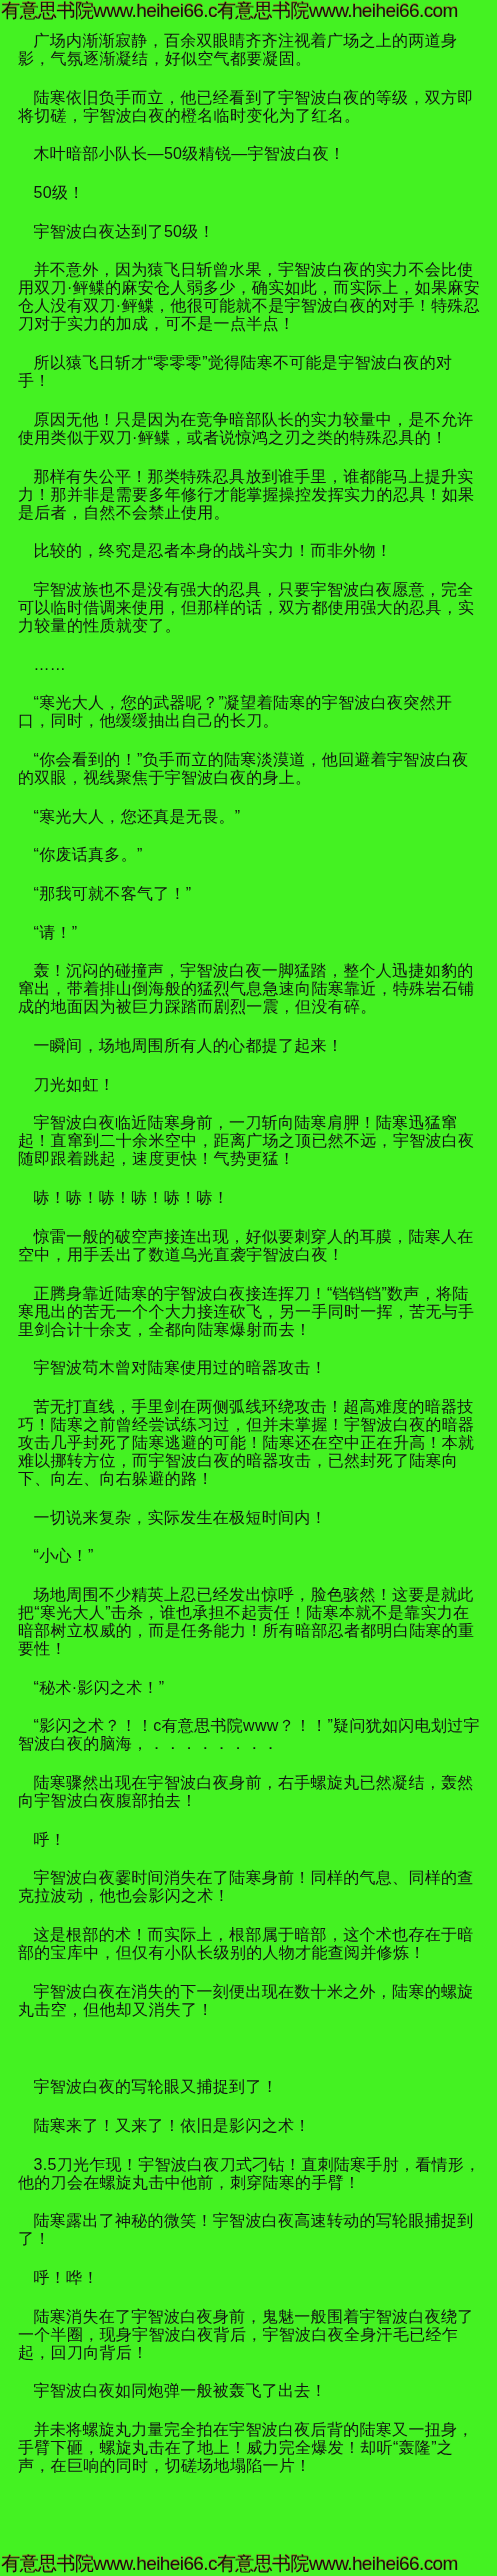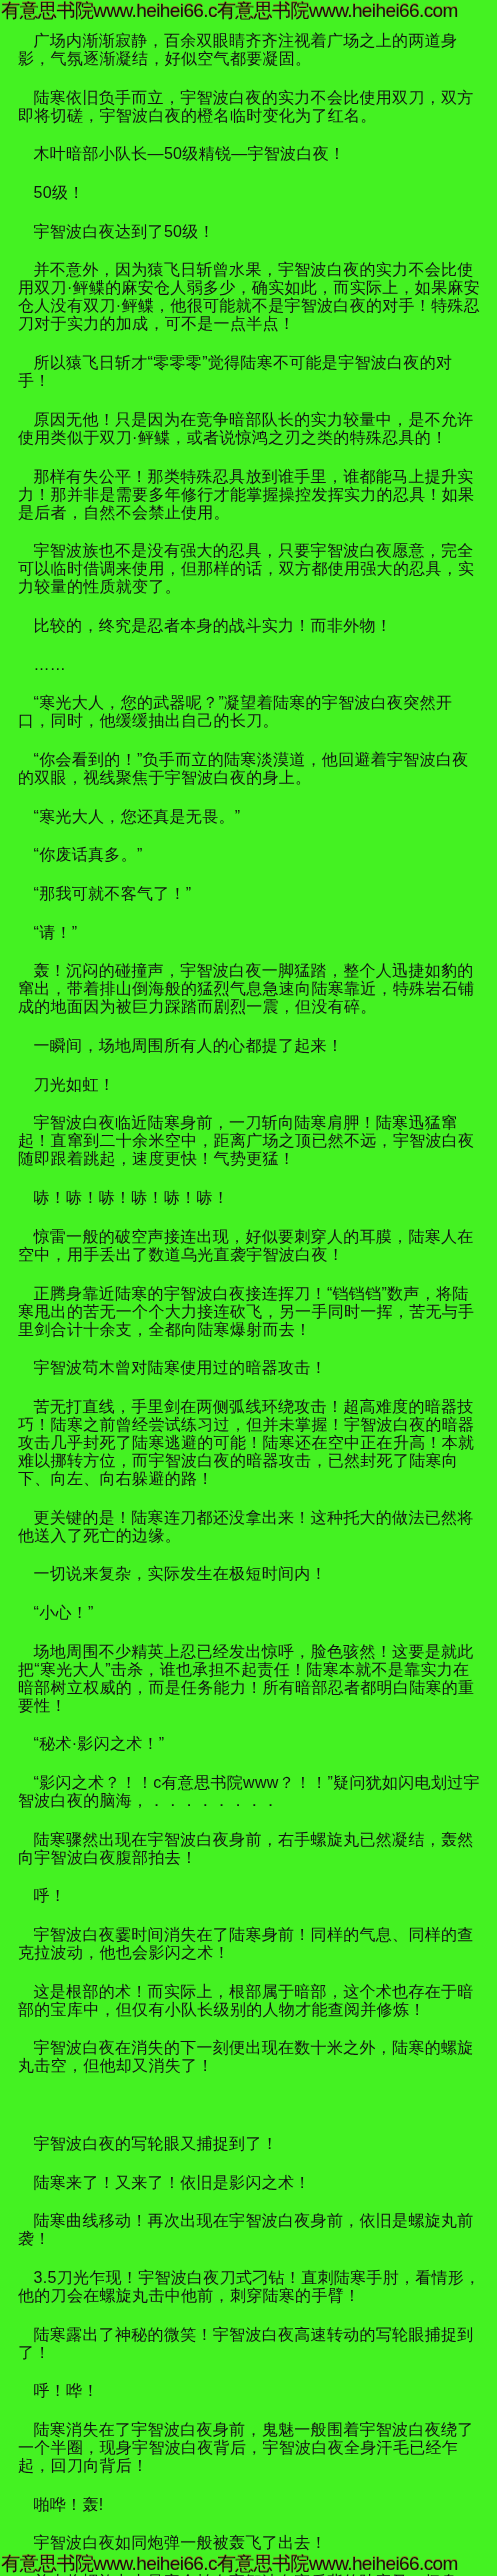--- a/index.html
+++ b/index.html
@@ -47,65 +47,62 @@
   }
 </style>
 </head>
 <body>
 
 <div class="watermark top">有意思书院www.heihei66.c有意思书院www.heihei66.com</div>
 
 <main>
   <div>
       <p class="para">广场内渐渐寂静，百余双眼睛齐齐注视着广场之上的两道身影，气氛逐渐凝结，好似空气都要凝固。</p>
-      <p class="para">陆寒依旧负手而立，宇智波白夜的实力不会比使用双刀，双方即将切磋，宇智波白夜的橙名临时变化为了红名。</p>
+      <p class="para">陆寒依旧负手而立，他已经看到了宇智波白夜的等级，双方即将切磋，宇智波白夜的橙名临时变化为了红名。</p>
       <p class="para">木叶暗部小队长—50级精锐—宇智波白夜！</p>
       <p class="para">50级！</p>
       <p class="para">宇智波白夜达到了50级！</p>
       <p class="para">并不意外，因为猿飞日斩曾水果，宇智波白夜的实力不会比使用双刀·鲆鲽的麻安仓人弱多少，确实如此，而实际上，如果麻安仓人没有双刀·鲆鲽，他很可能就不是宇智波白夜的对手！特殊忍刀对于实力的加成，可不是一点半点！</p>
       <p class="para">所以猿飞日斩才“零零零”觉得陆寒不可能是宇智波白夜的对手！</p>
       <p class="para">原因无他！只是因为在竞争暗部队长的实力较量中，是不允许使用类似于双刀·鲆鲽，或者说惊鸿之刃之类的特殊忍具的！</p>
       <p class="para">那样有失公平！那类特殊忍具放到谁手里，谁都能马上提升实力！那并非是需要多年修行才能掌握操控发挥实力的忍具！如果是后者，自然不会禁止使用。</p>
+      <p class="para">比较的，终究是忍者本身的战斗实力！而非外物！</p>
       <p class="para">宇智波族也不是没有强大的忍具，只要宇智波白夜愿意，完全可以临时借调来使用，但那样的话，双方都使用强大的忍具，实力较量的性质就变了。</p>
-      <p class="para">比较的，终究是忍者本身的战斗实力！而非外物！</p>
       <p class="para">……</p>
       <p class="para">“寒光大人，您的武器呢？”凝望着陆寒的宇智波白夜突然开口，同时，他缓缓抽出自己的长刀。</p>
       <p class="para">“你会看到的！”负手而立的陆寒淡漠道，他回避着宇智波白夜的双眼，视线聚焦于宇智波白夜的身上。</p>
       <p class="para">“寒光大人，您还真是无畏。”</p>
       <p class="para">“你废话真多。”</p>
       <p class="para">“那我可就不客气了！”</p>
       <p class="para">“请！”</p>
       <p class="para">轰！沉闷的碰撞声，宇智波白夜一脚猛踏，整个人迅捷如豹的窜出，带着排山倒海般的猛烈气息急速向陆寒靠近，特殊岩石铺成的地面因为被巨力踩踏而剧烈一震，但没有碎。</p>
       <p class="para">一瞬间，场地周围所有人的心都提了起来！</p>
       <p class="para">刀光如虹！</p>
       <p class="para">宇智波白夜临近陆寒身前，一刀斩向陆寒肩胛！陆寒迅猛窜起！直窜到二十余米空中，距离广场之顶已然不远，宇智波白夜随即跟着跳起，速度更快！气势更猛！</p>
       <p class="para">哧！哧！哧！哧！哧！哧！</p>
       <p class="para">惊雷一般的破空声接连出现，好似要刺穿人的耳膜，陆寒人在空中，用手丢出了数道乌光直袭宇智波白夜！</p>
       <p class="para">正腾身靠近陆寒的宇智波白夜接连挥刀！“铛铛铛”数声，将陆寒甩出的苦无一个个大力接连砍飞，另一手同时一挥，苦无与手里剑合计十余支，全都向陆寒爆射而去！</p>
       <p class="para">宇智波苟木曾对陆寒使用过的暗器攻击！</p>
       <p class="para">苦无打直线，手里剑在两侧弧线环绕攻击！超高难度的暗器技巧！陆寒之前曾经尝试练习过，但并未掌握！宇智波白夜的暗器攻击几乎封死了陆寒逃避的可能！陆寒还在空中正在升高！本就难以挪转方位，而宇智波白夜的暗器攻击，已然封死了陆寒向下、向左、向右躲避的路！</p>
-      <p class="para">更关键的是！陆寒连刀都还没拿出来！这种托大的做法已然将他送入了死亡的边缘。</p>
       <p class="para">一切说来复杂，实际发生在极短时间内！</p>
       <p class="para">“小心！”</p>
       <p class="para">场地周围不少精英上忍已经发出惊呼，脸色骇然！这要是就此把“寒光大人”击杀，谁也承担不起责任！陆寒本就不是靠实力在暗部树立权威的，而是任务能力！所有暗部忍者都明白陆寒的重要性！</p>
       <p class="para">“秘术·影闪之术！”</p>
       <p class="para">“影闪之术？！！c有意思书院www？！！”疑问犹如闪电划过宇智波白夜的脑海，．．．．．．．．</p>
       <p class="para">陆寒骤然出现在宇智波白夜身前，右手螺旋丸已然凝结，轰然向宇智波白夜腹部拍去！</p>
       <p class="para">呼！</p>
       <p class="para">宇智波白夜霎时间消失在了陆寒身前！同样的气息、同样的查克拉波动，他也会影闪之术！</p>
       <p class="para">这是根部的术！而实际上，根部属于暗部，这个术也存在于暗部的宝库中，但仅有小队长级别的人物才能查阅并修炼！</p>
       <p class="para">宇智波白夜在消失的下一刻便出现在数十米之外，陆寒的螺旋丸击空，但他却又消失了！</p>
       <p class="para">　</p>
       <p class="para">宇智波白夜的写轮眼又捕捉到了！</p>
       <p class="para">陆寒来了！又来了！依旧是影闪之术！</p>
-      <p class="para">陆寒曲线移动！再次出现在宇智波白夜身前，依旧是螺旋丸前袭！</p>
       <p class="para">3.5刀光乍现！宇智波白夜刀式刁钻！直刺陆寒手肘，看情形，他的刀会在螺旋丸击中他前，刺穿陆寒的手臂！</p>
       <p class="para">陆寒露出了神秘的微笑！宇智波白夜高速转动的写轮眼捕捉到了！</p>
       <p class="para">呼！哗！</p>
       <p class="para">陆寒消失在了宇智波白夜身前，鬼魅一般围着宇智波白夜绕了一个半圈，现身宇智波白夜背后，宇智波白夜全身汗毛已经乍起，回刀向背后！</p>
-      <p class="para">啪哗！轰!</p>
       <p class="para">宇智波白夜如同炮弹一般被轰飞了出去！</p>
       <p class="para">并未将螺旋丸力量完全拍在宇智波白夜后背的陆寒又一扭身，手臂下砸，螺旋丸击在了地上！威力完全爆发！却听“轰隆”之声，在巨响的同时，切磋场地塌陷一片！</p>
     </div>
 </main>
 
 <div class="watermark bottom">有意思书院www.heihei66.c有意思书院www.heihei66.com</div>
 
 
 </body></html>

